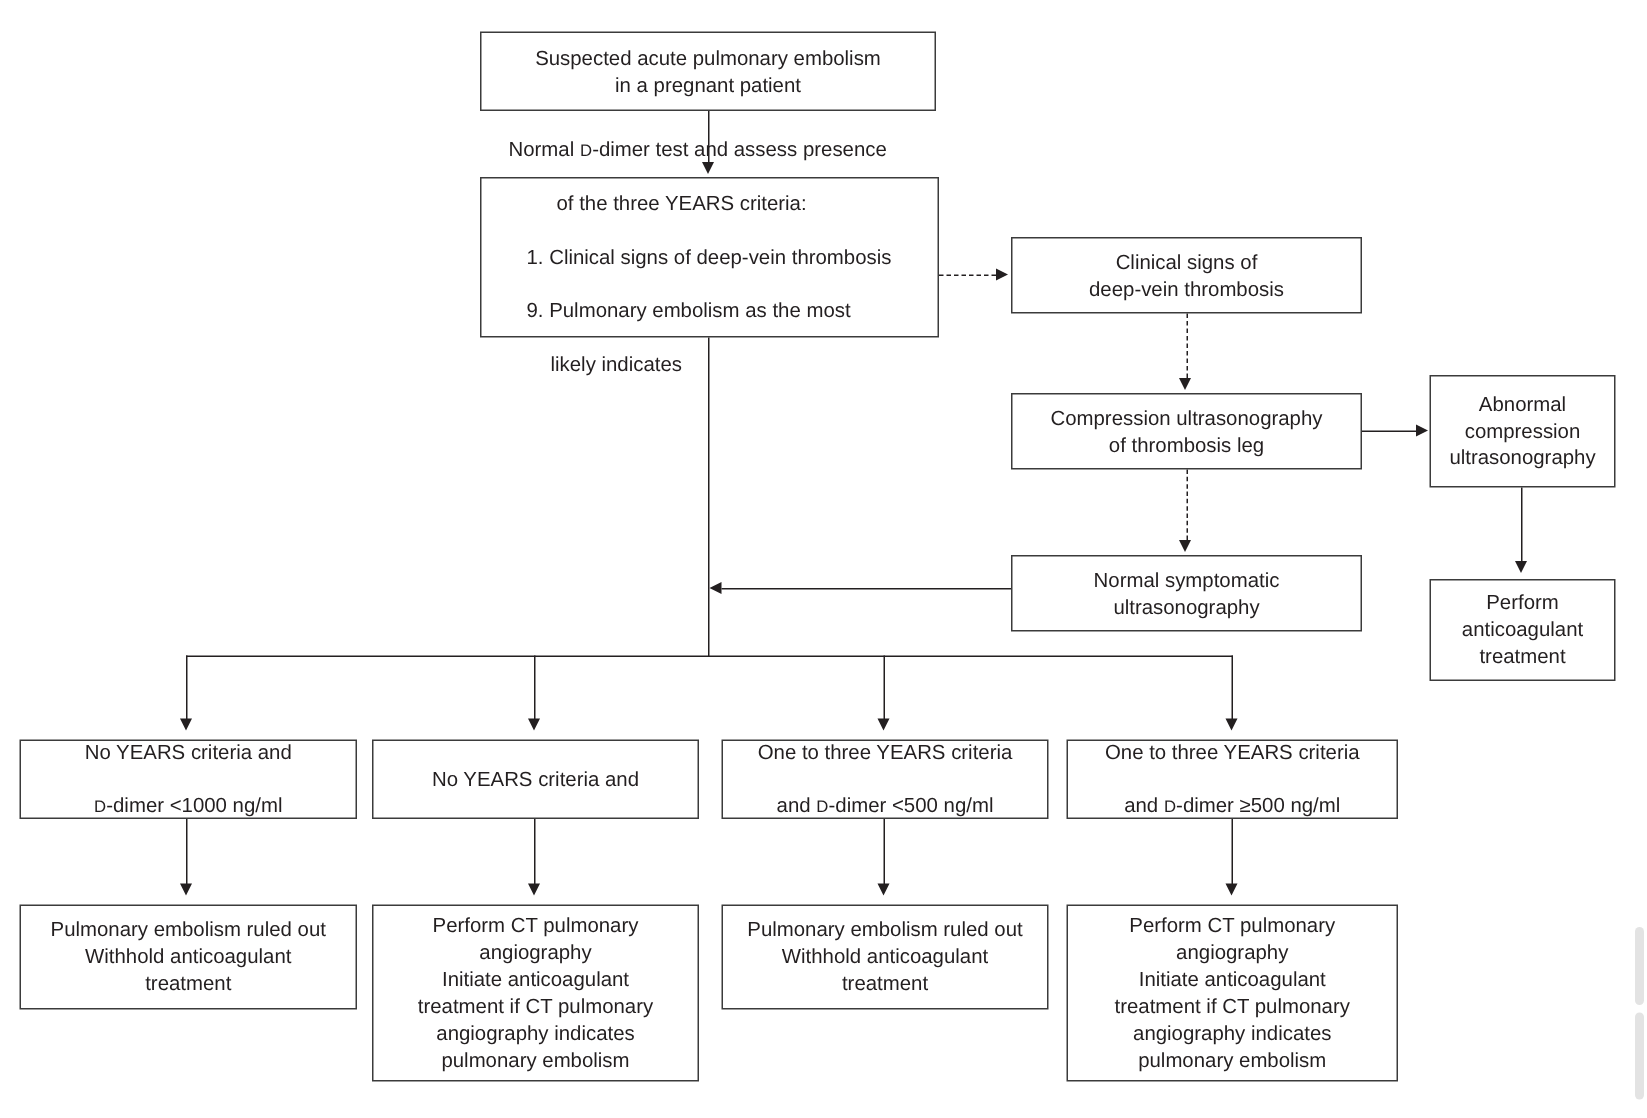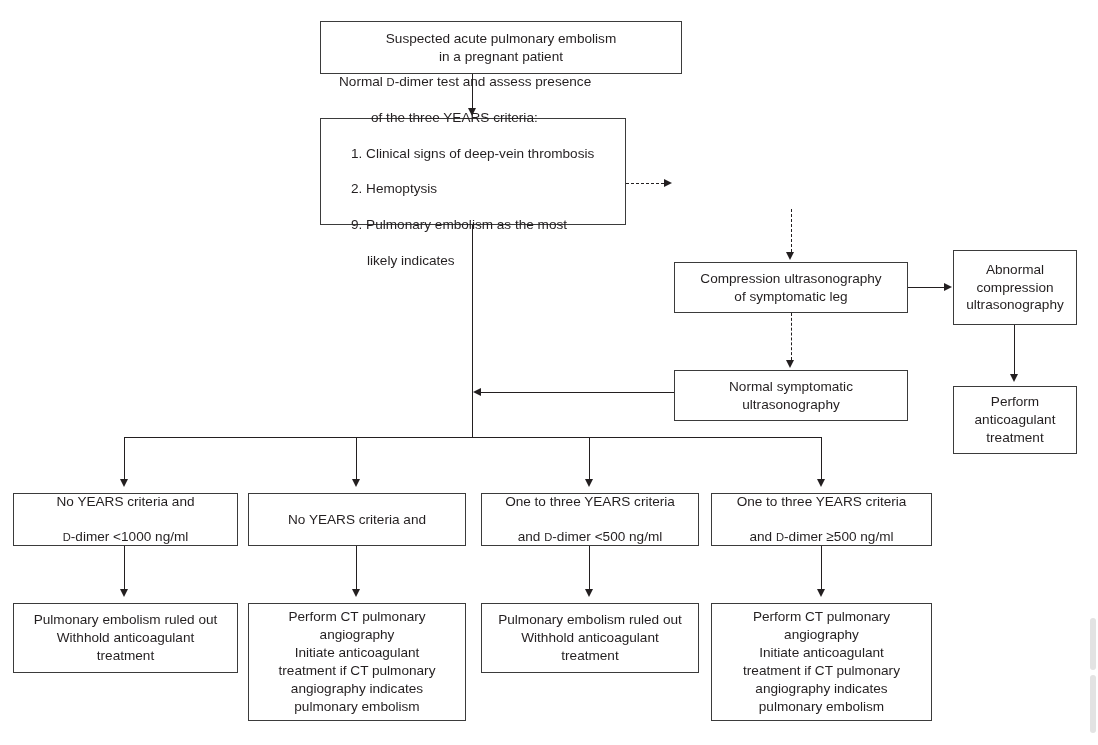--- a/index.html
+++ b/index.html
@@ -98,40 +98,43 @@
     width: 6px;
     background: #e3e3e3;
     border-radius: 3px;
   }
 </style>
 </head>
 <body>
 
 <div id="canvas">
 
-  <div class="node" style="left:320px; top:21px; width:362px; height:53px;">
+  <div class="node" style="left:320px; top:21px; width:304px; height:53px;">
     <span class="txt">Suspected acute pulmonary embolism
 in a pregnant patient</span>
   </div>
 
   <div class="node left-align" style="left:320px; top:118px; width:306px; height:107px;">
     <span class="txt">
       <span style="display:block; padding-left:6px;"><span>Normal </span><span class="sc">D</span><span>-dimer test and assess presence</span></span>
       <span style="display:block; padding-left:38px;">of the three YEARS criteria:</span>
       <span style="display:block; padding-left:18px;">1. Clinical signs of deep-vein thrombosis</span>
-      <span style="display:block; padding-left:18px;">2. Hemoptysis</span>
       <span style="display:block; padding-left:18px;">9. Pulmonary embolism as the most</span>
       <span style="display:block; padding-left:34px;">likely indicates</span>
     </span>
   </div>
 
+  <div class="node" style="left:674px; top:158px; width:234px; height:51px;">
+    <span class="txt">Clinical signs of
+deep-vein thrombosis</span>
+  </div>
 
   <div class="node" style="left:674px; top:262px; width:234px; height:51px;">
     <span class="txt">Compression ultrasonography
-of symptomatic leg</span>
+of thrombosis leg</span>
   </div>
 
   <div class="node" style="left:953px; top:250px; width:124px; height:75px;">
     <span class="txt">Abnormal
 compression
 ultrasonography</span>
   </div>
 
   <div class="node" style="left:953px; top:386px; width:124px; height:68px;">
     <span class="txt">Perform

